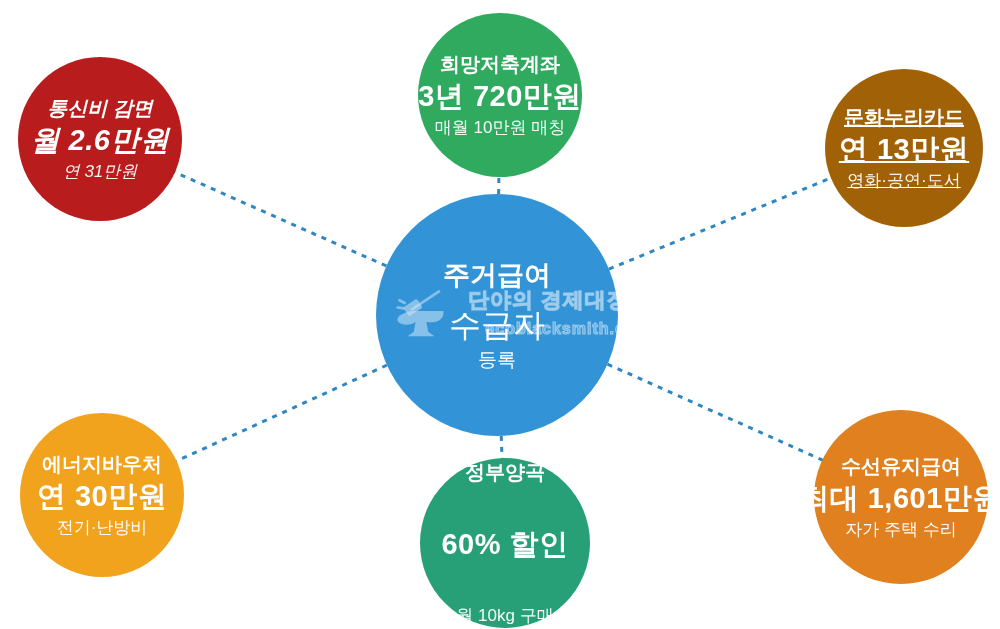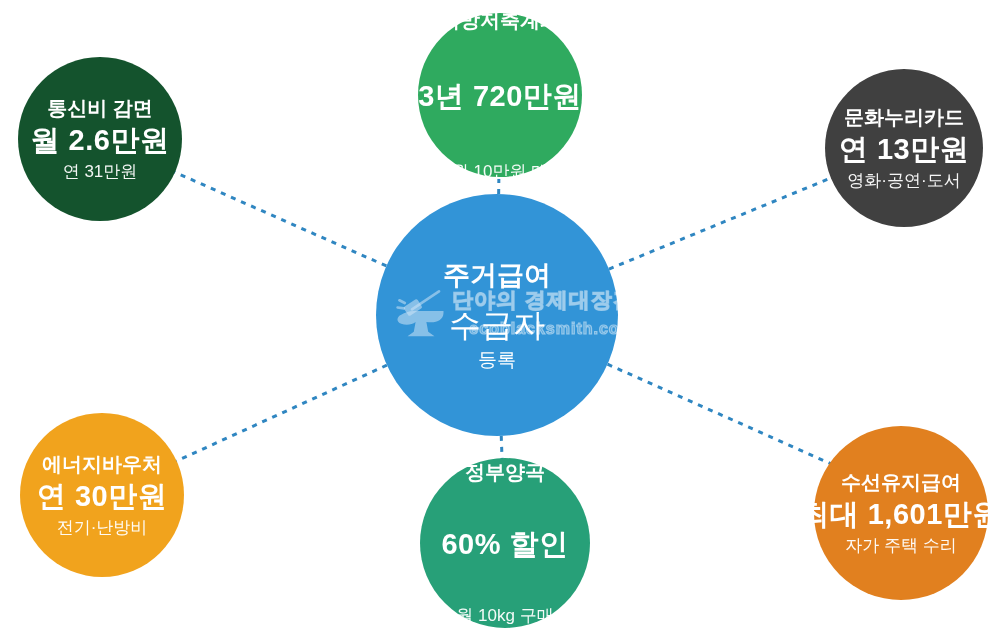--- a/index.html
+++ b/index.html
@@ -24,36 +24,36 @@
   .l1 { font-size: 20px; font-weight: 700; margin-bottom: 1px; }
   .l2 { font-size: 29px; font-weight: 800; margin-bottom: 2px; letter-spacing: 0.5px; }
   .l3 { font-size: 17px; font-weight: 400; color: rgba(255,255,255,0.95); }
 
   
   .node-hope     { left: 418px; top:  13px; width: 164px; height: 164px; }
   .node-telecom  { left:  18px; top:  57px; width: 164px; height: 164px; }
   .node-culture  { left: 825px; top:  69px; width: 158px; height: 158px; }
   .node-energy   { left:  20px; top: 413px; width: 164px; height: 164px; justify-content: center; }
   .node-rice     { left: 420px; top: 458px; width: 170px; height: 170px; gap: 40px; }
-  .node-repair   { left: 814px; top: 426px; width: 174px; height: 174px; }
+  .node-repair   { left: 814px; top: 410px; width: 174px; height: 174px; }
 
   
   .node-center   { left: 376px; top: 194px; width: 242px; height: 242px; }
   .c1 { font-size: 27px; font-weight: 800; margin-bottom: 12px; }
   .c2 { font-size: 32px; font-weight: 400; margin-bottom: 3px; }
   .c3 { font-size: 19px; font-weight: 400; }
 
   
   .watermark {
     position: absolute; z-index: 2;
     left: 394px; top: 281px;
     display: flex; align-items: center;
     pointer-events: none;
   }
-  .watermark .wm-text { margin-left: 4px; text-align: center; }
+  .watermark .wm-text { margin-left: 20px; text-align: center; }
   .wm-line {
     display: block;
     font-weight: 700;
     letter-spacing: 1px;
     color: rgba(255,255,255,0.14);
     -webkit-text-stroke: 1.2px rgba(255,255,255,0.45);
     white-space: nowrap;
   }
   .wm-line1 { font-size: 21px; margin-bottom: 6px; }
   .wm-line2 { font-size: 16px; text-align: right; }
@@ -71,33 +71,33 @@
     <line class="connector" x1="497" y1="315" x2="505" y2="543" stroke-width="3" stroke-dasharray="5 6" stroke="#2f86c1"></line>
     <line class="connector" x1="497" y1="315" x2="901" y2="495" stroke-width="3" stroke-dasharray="5 6" stroke="#2f86c1"></line>
   </svg>
 
   <div class="node node-center" style="background: rgb(50, 148, 215);">
     <span class="c1">주거급여</span>
     <span class="c2">수급자</span>
     <span class="c3">등록</span>
   </div>
 
-  <div class="node node-hope" style="background: rgb(47, 170, 95); gap: 44px;">
+  <div class="node node-hope" style="background: rgb(47, 170, 95);">
     <span class="l1">희망저축계좌</span>
     <span class="l2">3년 720만원</span>
     <span class="l3">매월 10만원 매칭</span>
   </div>
 
-  <div class="node node-telecom" style="background: #14532d;">
+  <div class="node node-telecom" style="background: #b91c1c; font-style: italic;">
     <span class="l1">통신비 감면</span>
     <span class="l2">월 2.6만원</span>
     <span class="l3">연 31만원</span>
   </div>
 
-  <div class="node node-culture" style="background: #404040;">
+  <div class="node node-culture" style="background: #a16207; text-decoration: underline;">
     <span class="l1">문화누리카드</span>
     <span class="l2">연 13만원</span>
     <span class="l3">영화·공연·도서</span>
   </div>
 
   <div class="node node-energy" style="background: rgb(241, 163, 29);">
     <span class="l1">에너지바우처</span>
     <span class="l2">연 30만원</span>
     <span class="l3">전기·난방비</span>
   </div>

